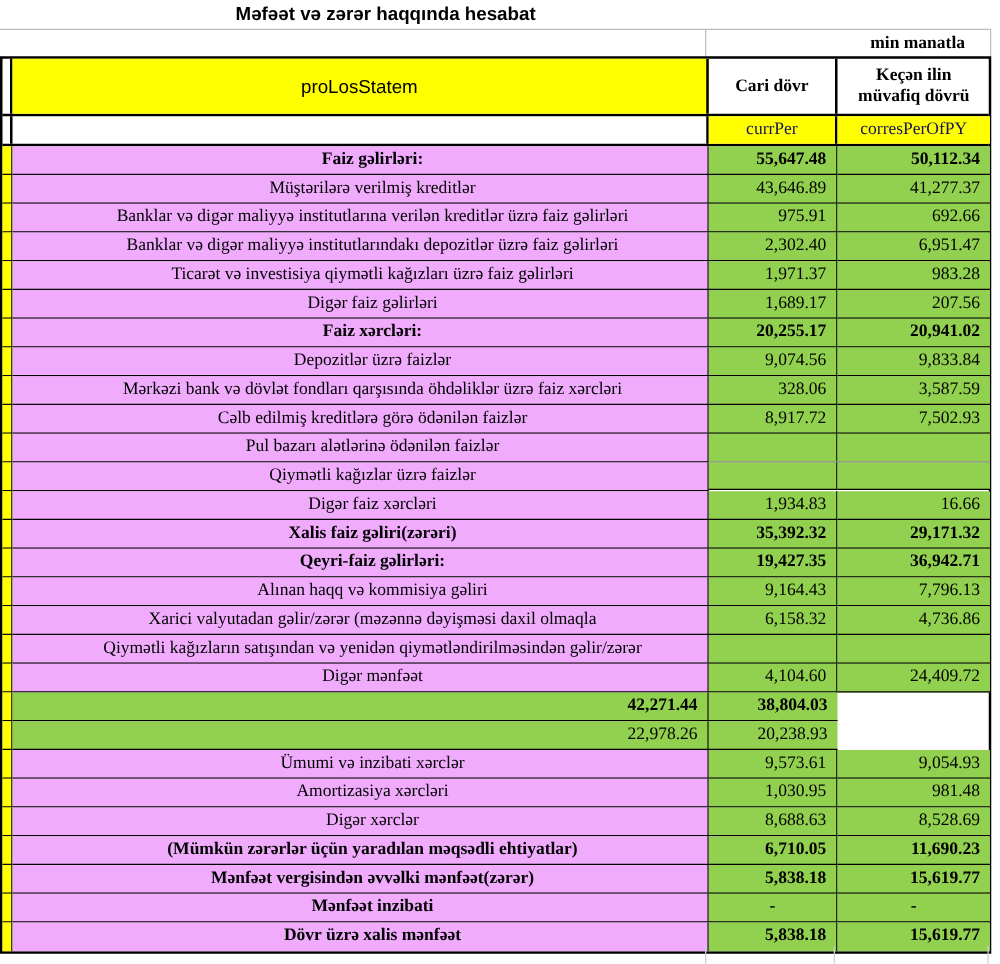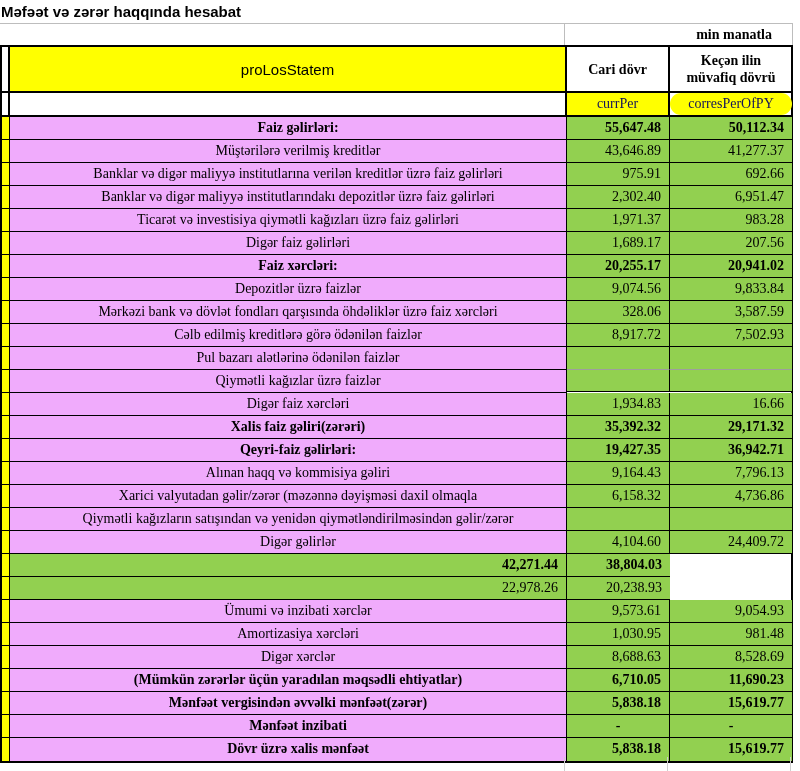--- a/index.html
+++ b/index.html
@@ -2,22 +2,22 @@
 <html><head>
 <meta charset="utf-8">
 <style>
   html,body{margin:0;padding:0;background:#fff;}
   body{
     width:800px;height:771px;position:relative;overflow:hidden;
     font-family:"Liberation Serif", serif;color:#000;
     -webkit-font-smoothing:antialiased;
   }
   .title{
-    position:absolute;top:1px;left:1px;width:585px;height:21px;
-    text-align:left;font-family:"Liberation Sans", sans-serif;
+    position:absolute;top:1px;left:16px;width:585px;height:21px;
+    text-align:center;font-family:"Liberation Sans", sans-serif;
     font-weight:bold;font-size:15px;line-height:21px;
   }
   
   .unit-row{
     position:absolute;top:23px;left:0;width:793px;height:22px;
     display:grid;grid-template-columns:565px 228px;
     border-top:1px solid #bdbdbd;border-bottom:0;
     box-sizing:border-box;
   }
   .unit-row .u-left{border-right:1px solid #bdbdbd;}
@@ -42,21 +42,21 @@
     font-family:"Liberation Sans", sans-serif;font-size:15px;
   }
   .hcol{
     display:flex;align-items:center;justify-content:center;text-align:center;
     font-weight:bold;font-size:14px;line-height:17px;white-space:normal;
     padding:0 6px;
   }
   
   .sub{height:22px;border-bottom:2px solid #000;}
   .sub .cell{border-right:2px solid #000;}
-  .sub .cell:last-child{border-right:0;border-radius:11px;}
+  .sub .cell:last-child{border-right:0;}
   .range-cell{
     background:var(--yellow);text-align:center;font-weight:normal;font-size:14px;
     line-height:21px;color:var(--navy);
   }
   
   .drow{height:23px;}
   .drow .cell{border-right:1px solid #000;border-bottom:1px solid #000;font-size:14px;line-height:21px;}
   .drow .cell:last-child{border-right:0;}
   .drow:last-child .cell{border-bottom:0;}
   .stripe{background:var(--yellow);}
@@ -195,21 +195,21 @@
         <div class="cell num">4,736.86</div>
       </div>
       <div class="row drow">
         <div class="cell stripe"></div>
         <div class="cell lbl">Qiymətli kağızların satışından və yenidən qiymətləndirilməsindən gəlir/zərər</div>
         <div class="cell num"></div>
         <div class="cell num"></div>
       </div>
       <div class="row drow">
         <div class="cell stripe"></div>
-        <div class="cell lbl">Digər gəlirlər</div>
+        <div class="cell lbl">Digər mənfəət</div>
         <div class="cell num">4,104.60</div>
         <div class="cell num">24,409.72</div>
       </div>
       <div class="row drow bold">
         <div class="cell stripe"></div>
         <div class="cell num">42,271.44</div>
         <div class="cell num">38,804.03</div>
       </div>
       <div class="row drow">
         <div class="cell stripe"></div>

